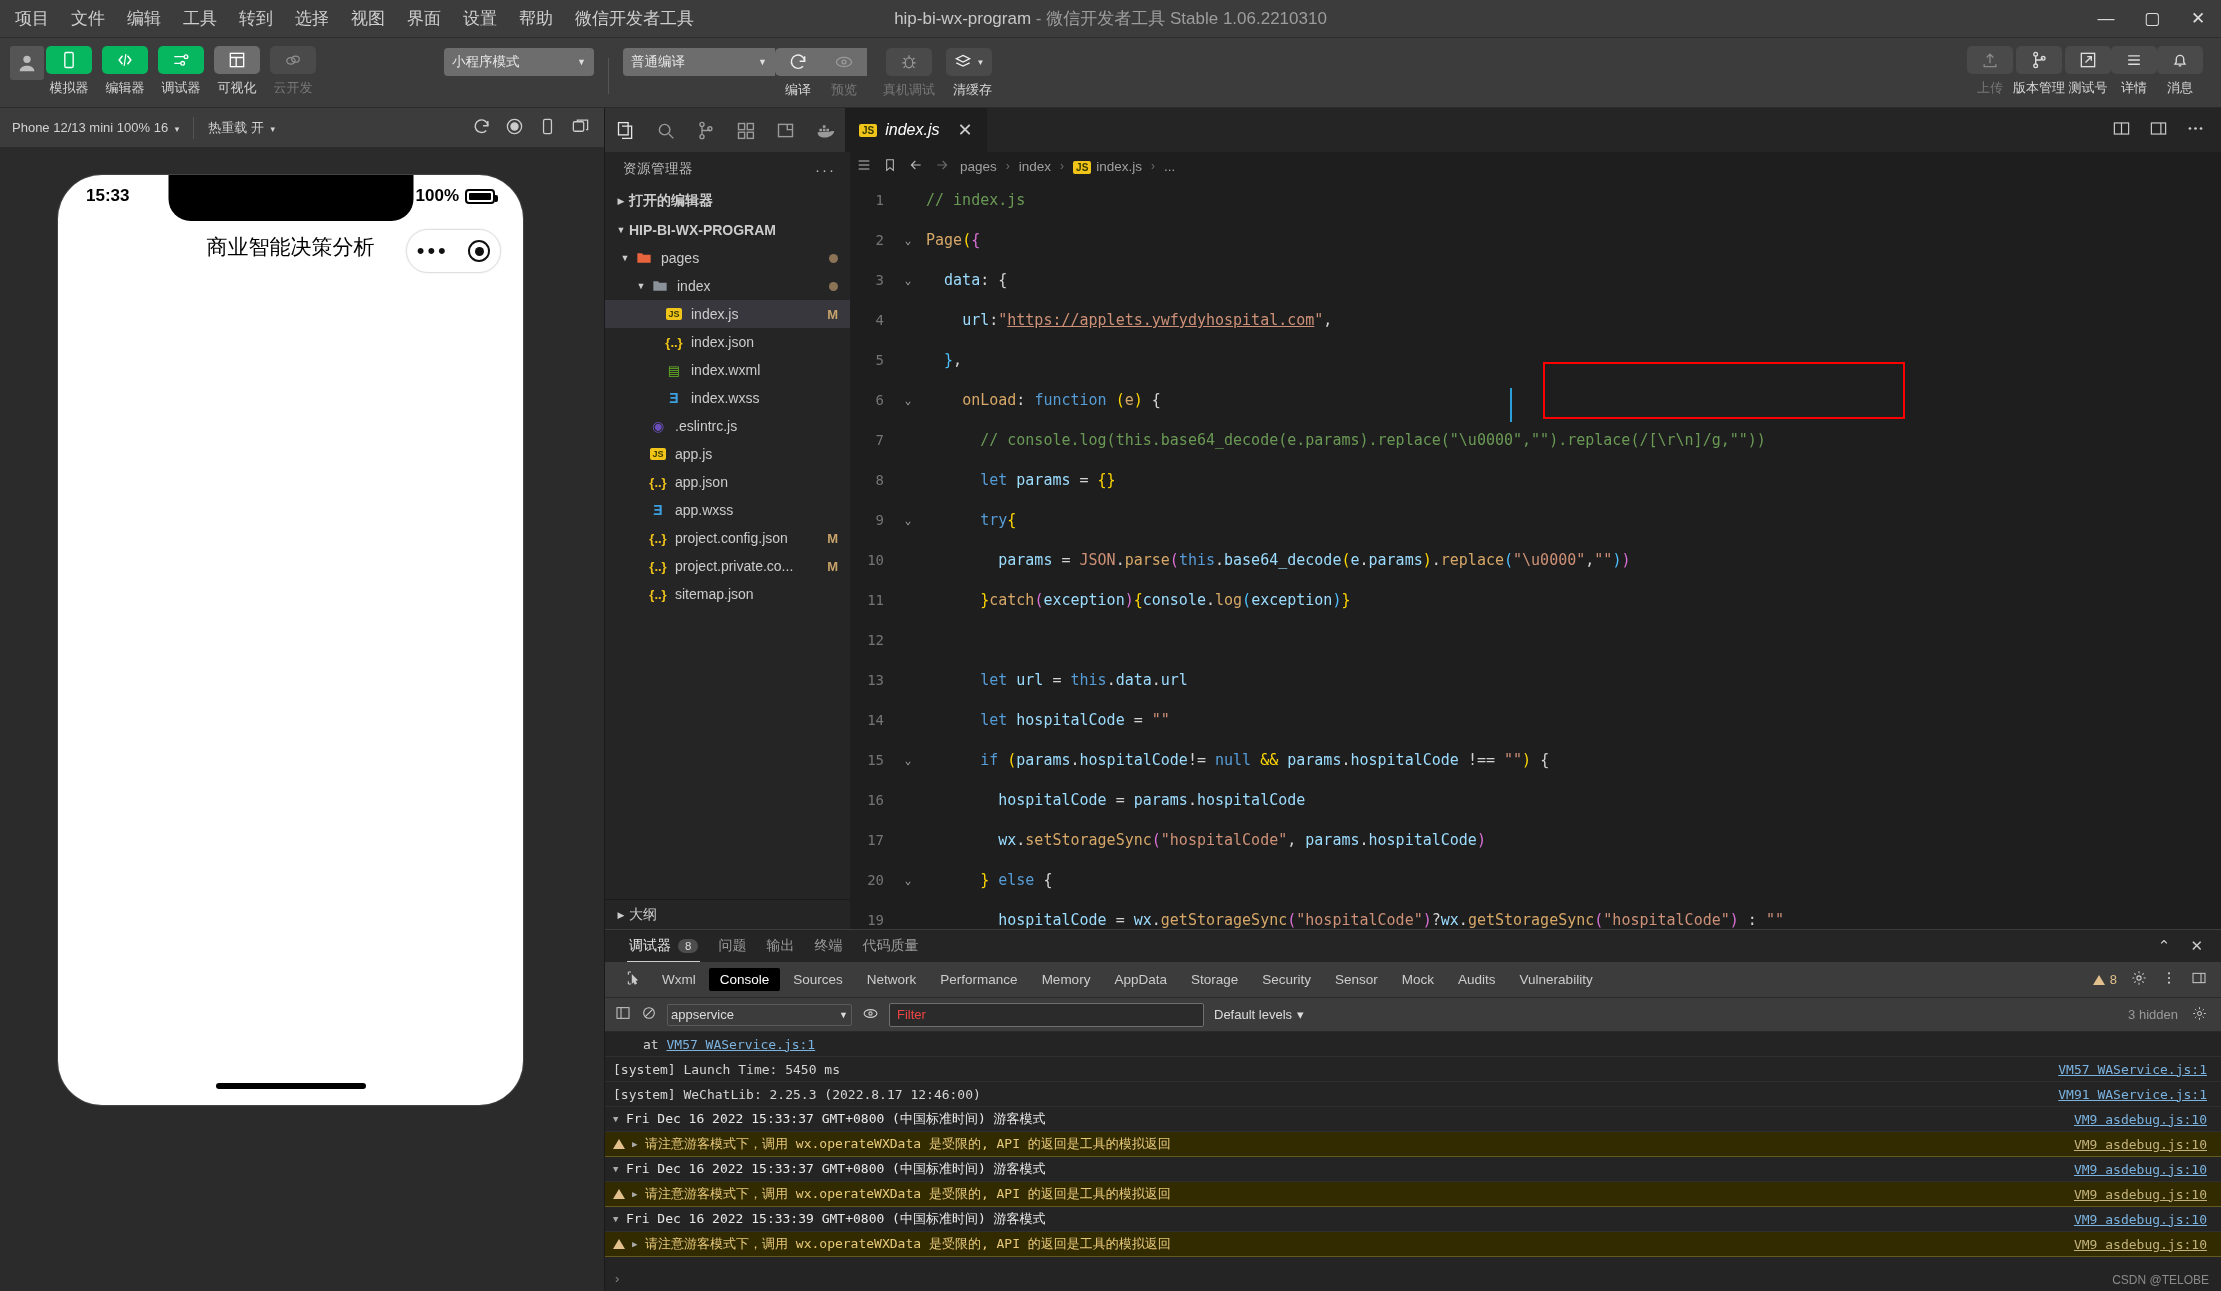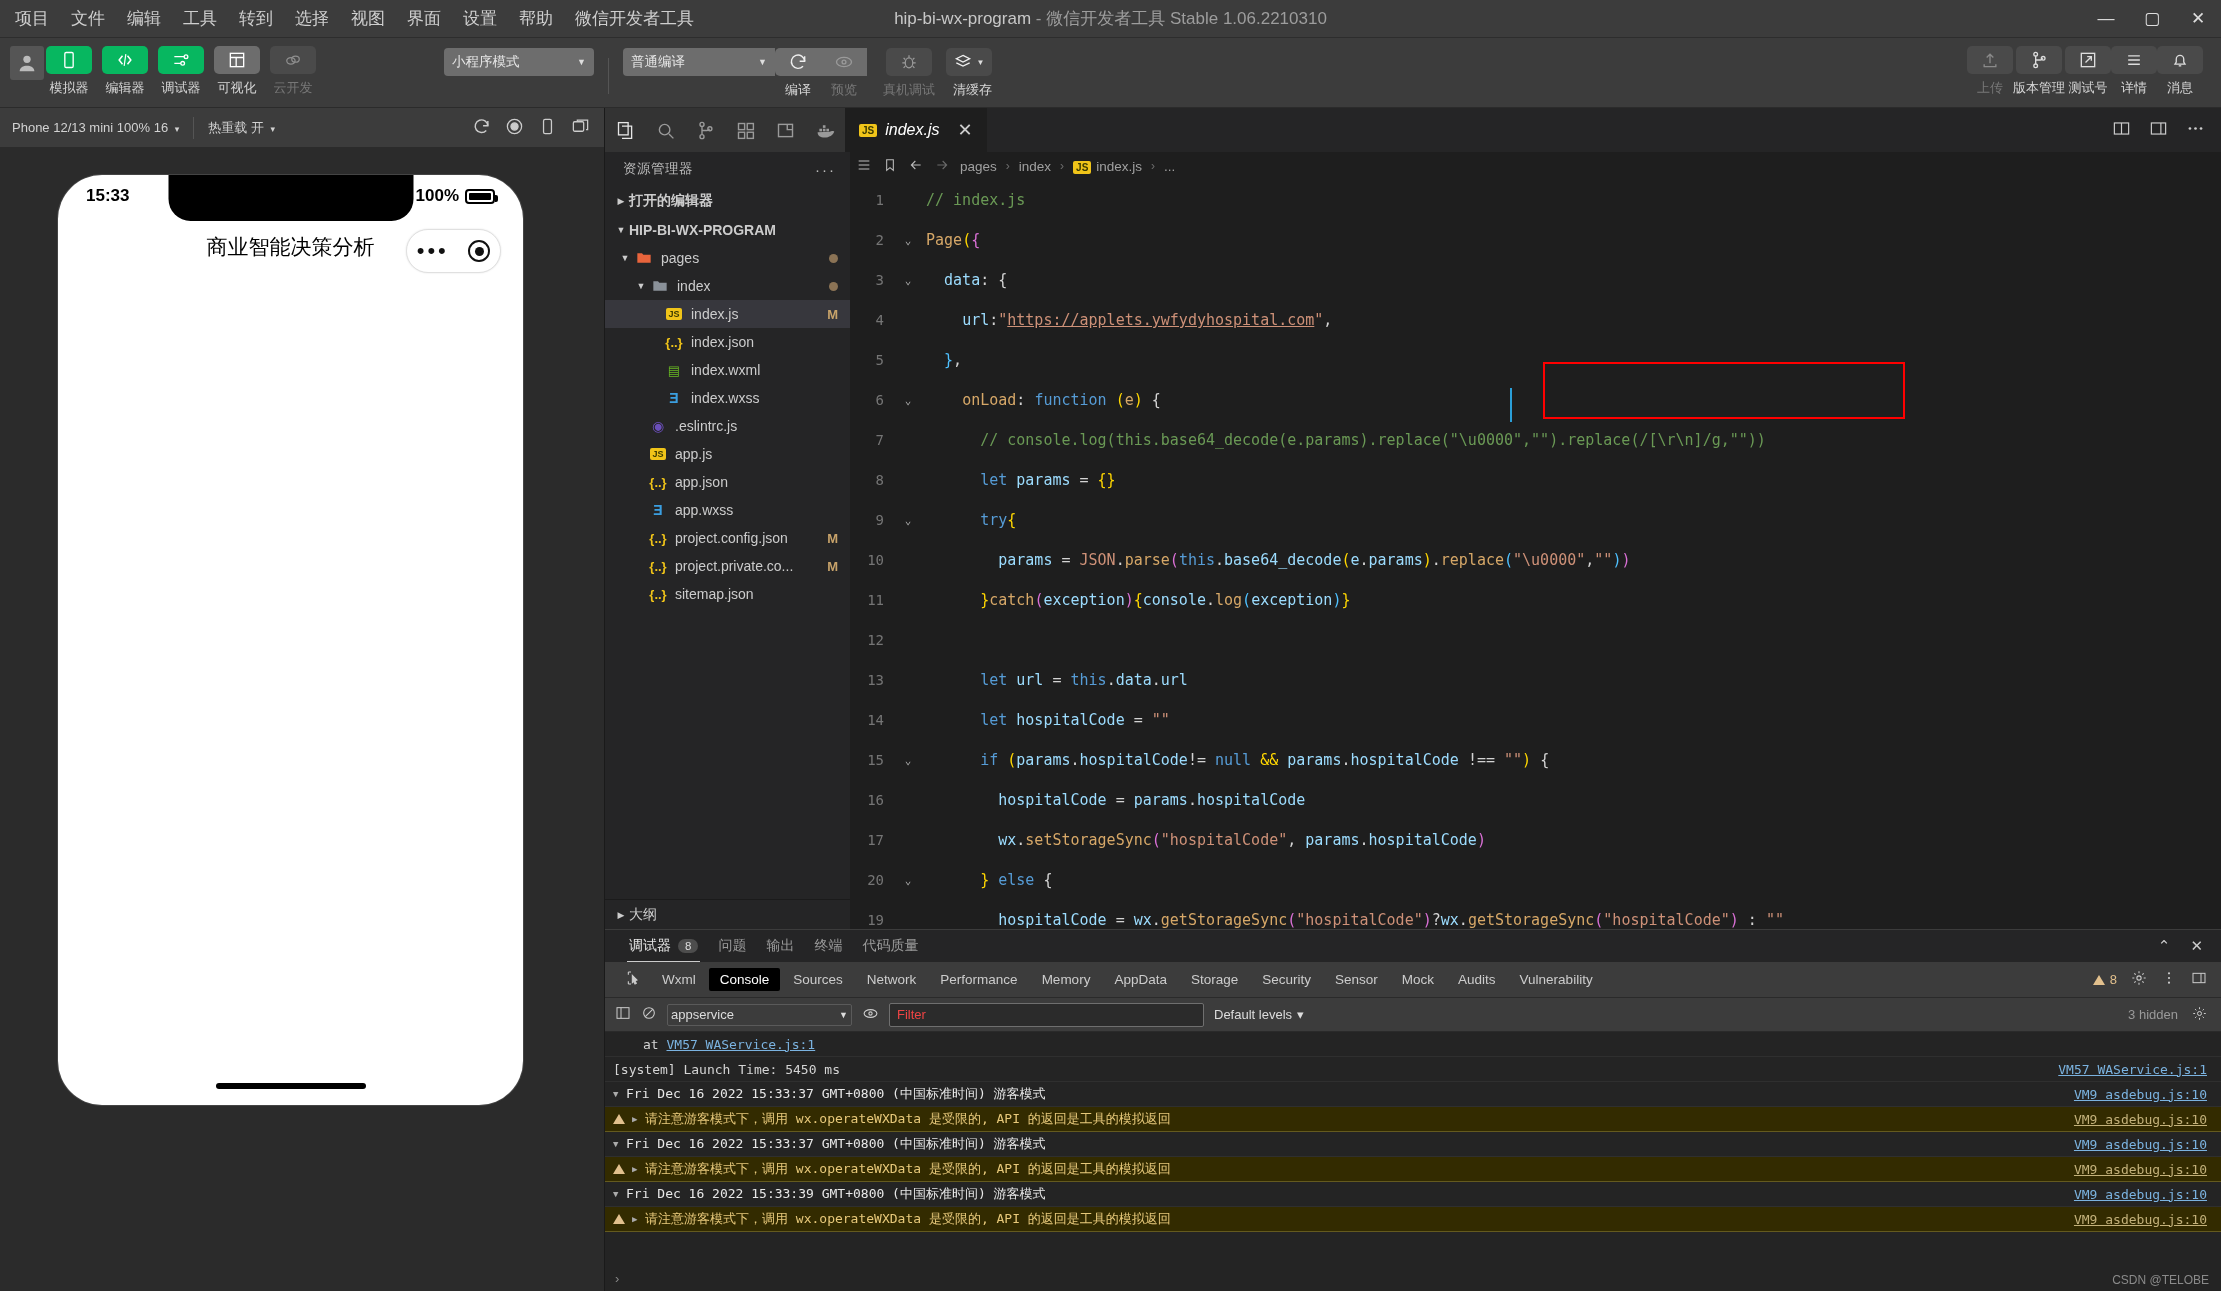--- a/index.html
+++ b/index.html
@@ -860,20 +860,24 @@
         </div>
 
         <div class="console" id="consoleout">
             <div class="crow">
               <span style="padding-left:30px;">at <span class="link">VM57 WAService.js:1</span></span>
             </div>
             <div class="crow">
               <span>[system] Launch Time: 5450 ms</span>
               <span class="src">VM57 WAService.js:1</span>
             </div>
+            <div class="crow">
+              <span>[system] WeChatLib: 2.25.3 (2022.8.17 12:46:00)</span>
+              <span class="src">VM91 WAService.js:1</span>
+            </div>
             <div class="crow grouped">
               <span class="exp">▼</span>
               <span>Fri Dec 16 2022 15:33:37 GMT+0800 (中国标准时间) 游客模式</span>
               <span class="src">VM9 asdebug.js:10</span>
             </div>
             <div class="crow warn">
               <span class="warnicon"></span>
               <span class="exp">▶</span>
               <span>请注意游客模式下，调用 wx.operateWXData 是受限的, API 的返回是工具的模拟返回</span>
               <span class="src">VM9 asdebug.js:10</span>

